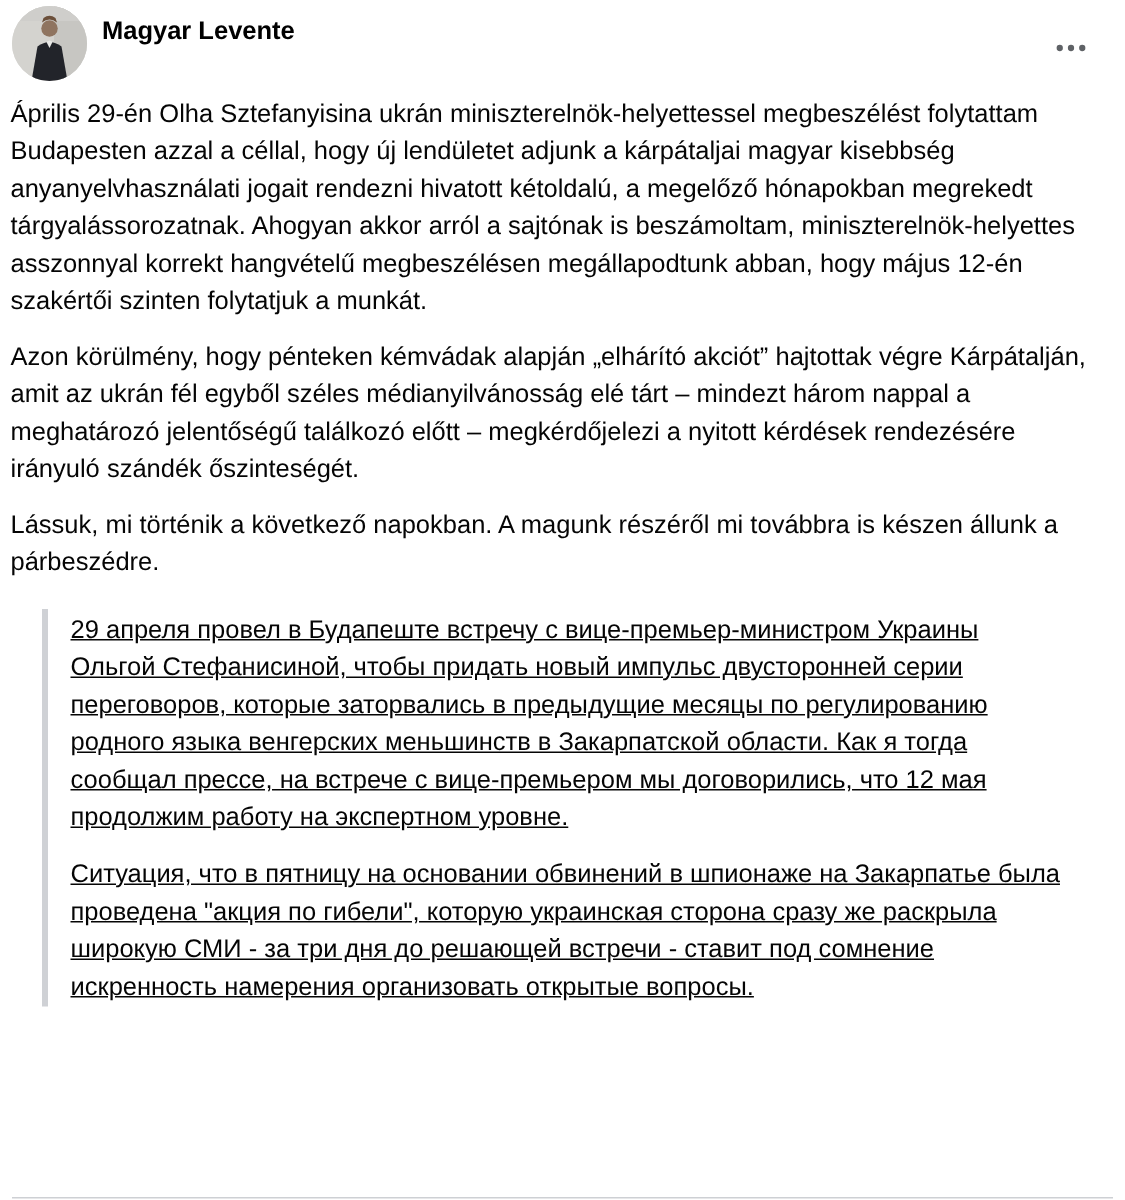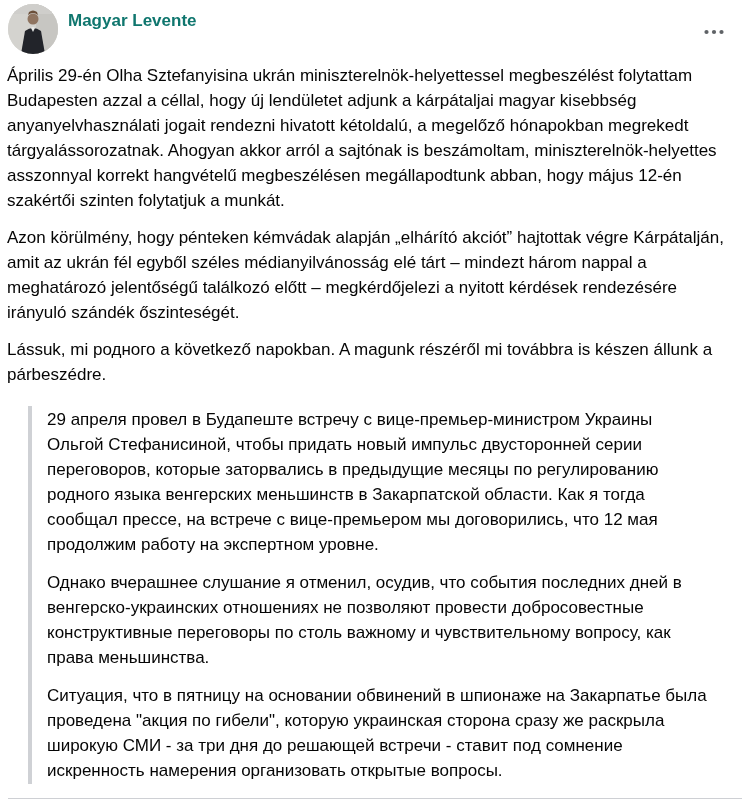--- a/index.html
+++ b/index.html
@@ -10,40 +10,40 @@
   .post{width:750px;height:800px;position:relative;box-sizing:border-box;}
 
   
   .header{display:flex;align-items:flex-start;padding:4px 16px 0 8px;position:relative;}
   .avatar{
     width:50px;height:50px;border-radius:50%;overflow:hidden;flex:0 0 auto;
     cursor:pointer;background:#d6d5d1;
   }
   .avatar svg{display:block;}
   .header-text{margin-left:10px;padding-top:6px;}
-  .author{font-weight:bold;font-size:17px;line-height:21px;color:#0f766e;cursor:pointer;}
+  .author{font-weight:bold;font-size:17px;line-height:21px;color:#000000;cursor:pointer;}
   .meta{display:flex;align-items:center;gap:4px;font-size:15px;line-height:19px;color:#65676b;margin-top:2px;}
   .meta .sep{color:#65676b;}
   .globe{display:inline-flex;align-items:center;margin-top:1px;}
   .menu-btn{
     position:absolute;right:22px;top:22px;width:28px;height:20px;
     display:flex;align-items:center;justify-content:center;cursor:pointer;border-radius:4px;
   }
 
   
   .content{padding:9px 12px 0 7px;font-size:17px;line-height:25px;color:#050505;}
   .content p{margin:0 0 12px 0;}
 
   
   blockquote.quote{
     margin:19px 28px 0 21px;
     padding:1px 0 1px 15px;
     border-left:4px solid #cfd1d5;
   }
-  blockquote.quote p{margin:0 0 13px 0;}
+  blockquote.quote p{margin:0 0 13px 0;text-decoration:underline;}
   blockquote.quote p:last-child{margin-bottom:0;}
 
   .divider{position:absolute;left:8px;right:8px;bottom:1px;height:1px;background:#ced0d4;}
 </style>
 </head>
 <body>
 
 <div class="post">
 
   <div class="header">
@@ -66,24 +66,23 @@
         <circle cx="3.5" cy="3" r="2.1" fill="#5f6266"></circle>
         <circle cx="11" cy="3" r="2.1" fill="#5f6266"></circle>
         <circle cx="18.5" cy="3" r="2.1" fill="#5f6266"></circle>
       </svg>
     </div>
   </div>
 
   <div class="content">
     <p>Április 29-én Olha Sztefanyisina ukrán miniszterelnök-helyettessel megbeszélést folytattam Budapesten azzal a céllal, hogy új lendületet adjunk a kárpátaljai magyar kisebbség anyanyelvhasználati jogait rendezni hivatott kétoldalú, a megelőző hónapokban megrekedt tárgyalássorozatnak. Ahogyan akkor arról a sajtónak is beszámoltam, miniszterelnök-helyettes asszonnyal korrekt hangvételű megbeszélésen megállapodtunk abban, hogy május 12-én szakértői szinten folytatjuk a munkát.</p>
     <p>Azon körülmény, hogy pénteken kémvádak alapján „elhárító akciót” hajtottak végre Kárpátalján, amit az ukrán fél egyből széles médianyilvánosság elé tárt – mindezt három nappal a meghatározó jelentőségű találkozó előtt – megkérdőjelezi a nyitott kérdések rendezésére irányuló szándék őszinteségét.</p>
-    <p>Lássuk, mi родного a következő napokban. A magunk részéről mi továbbra is készen állunk a párbeszédre.</p>
+    <p>Lássuk, mi történik a következő napokban. A magunk részéről mi továbbra is készen állunk a párbeszédre.</p>
 
     <blockquote class="quote">
       <p>29 апреля провел в Будапеште встречу с вице-премьер-министром Украины Ольгой Стефанисиной, чтобы придать новый импульс двусторонней серии переговоров, которые заторвались в предыдущие месяцы по регулированию родного языка венгерских меньшинств в Закарпатской области. Как я тогда сообщал прессе, на встрече с вице-премьером мы договорились, что 12 мая продолжим работу на экспертном уровне.</p>
-      <p>Однако вчерашнее слушание я отменил, осудив, что события последних дней в венгерско-украинских отношениях не позволяют провести добросовестные конструктивные переговоры по столь важному и чувствительному вопросу, как права меньшинства.</p>
       <p>Ситуация, что в пятницу на основании обвинений в шпионаже на Закарпатье была проведена "акция по гибели", которую украинская сторона сразу же раскрыла широкую СМИ - за три дня до решающей встречи - ставит под сомнение искренность намерения организовать открытые вопросы.</p>
 
     </blockquote>
   </div>
 
   <div class="divider"></div>
 </div>
 
 </body></html>

